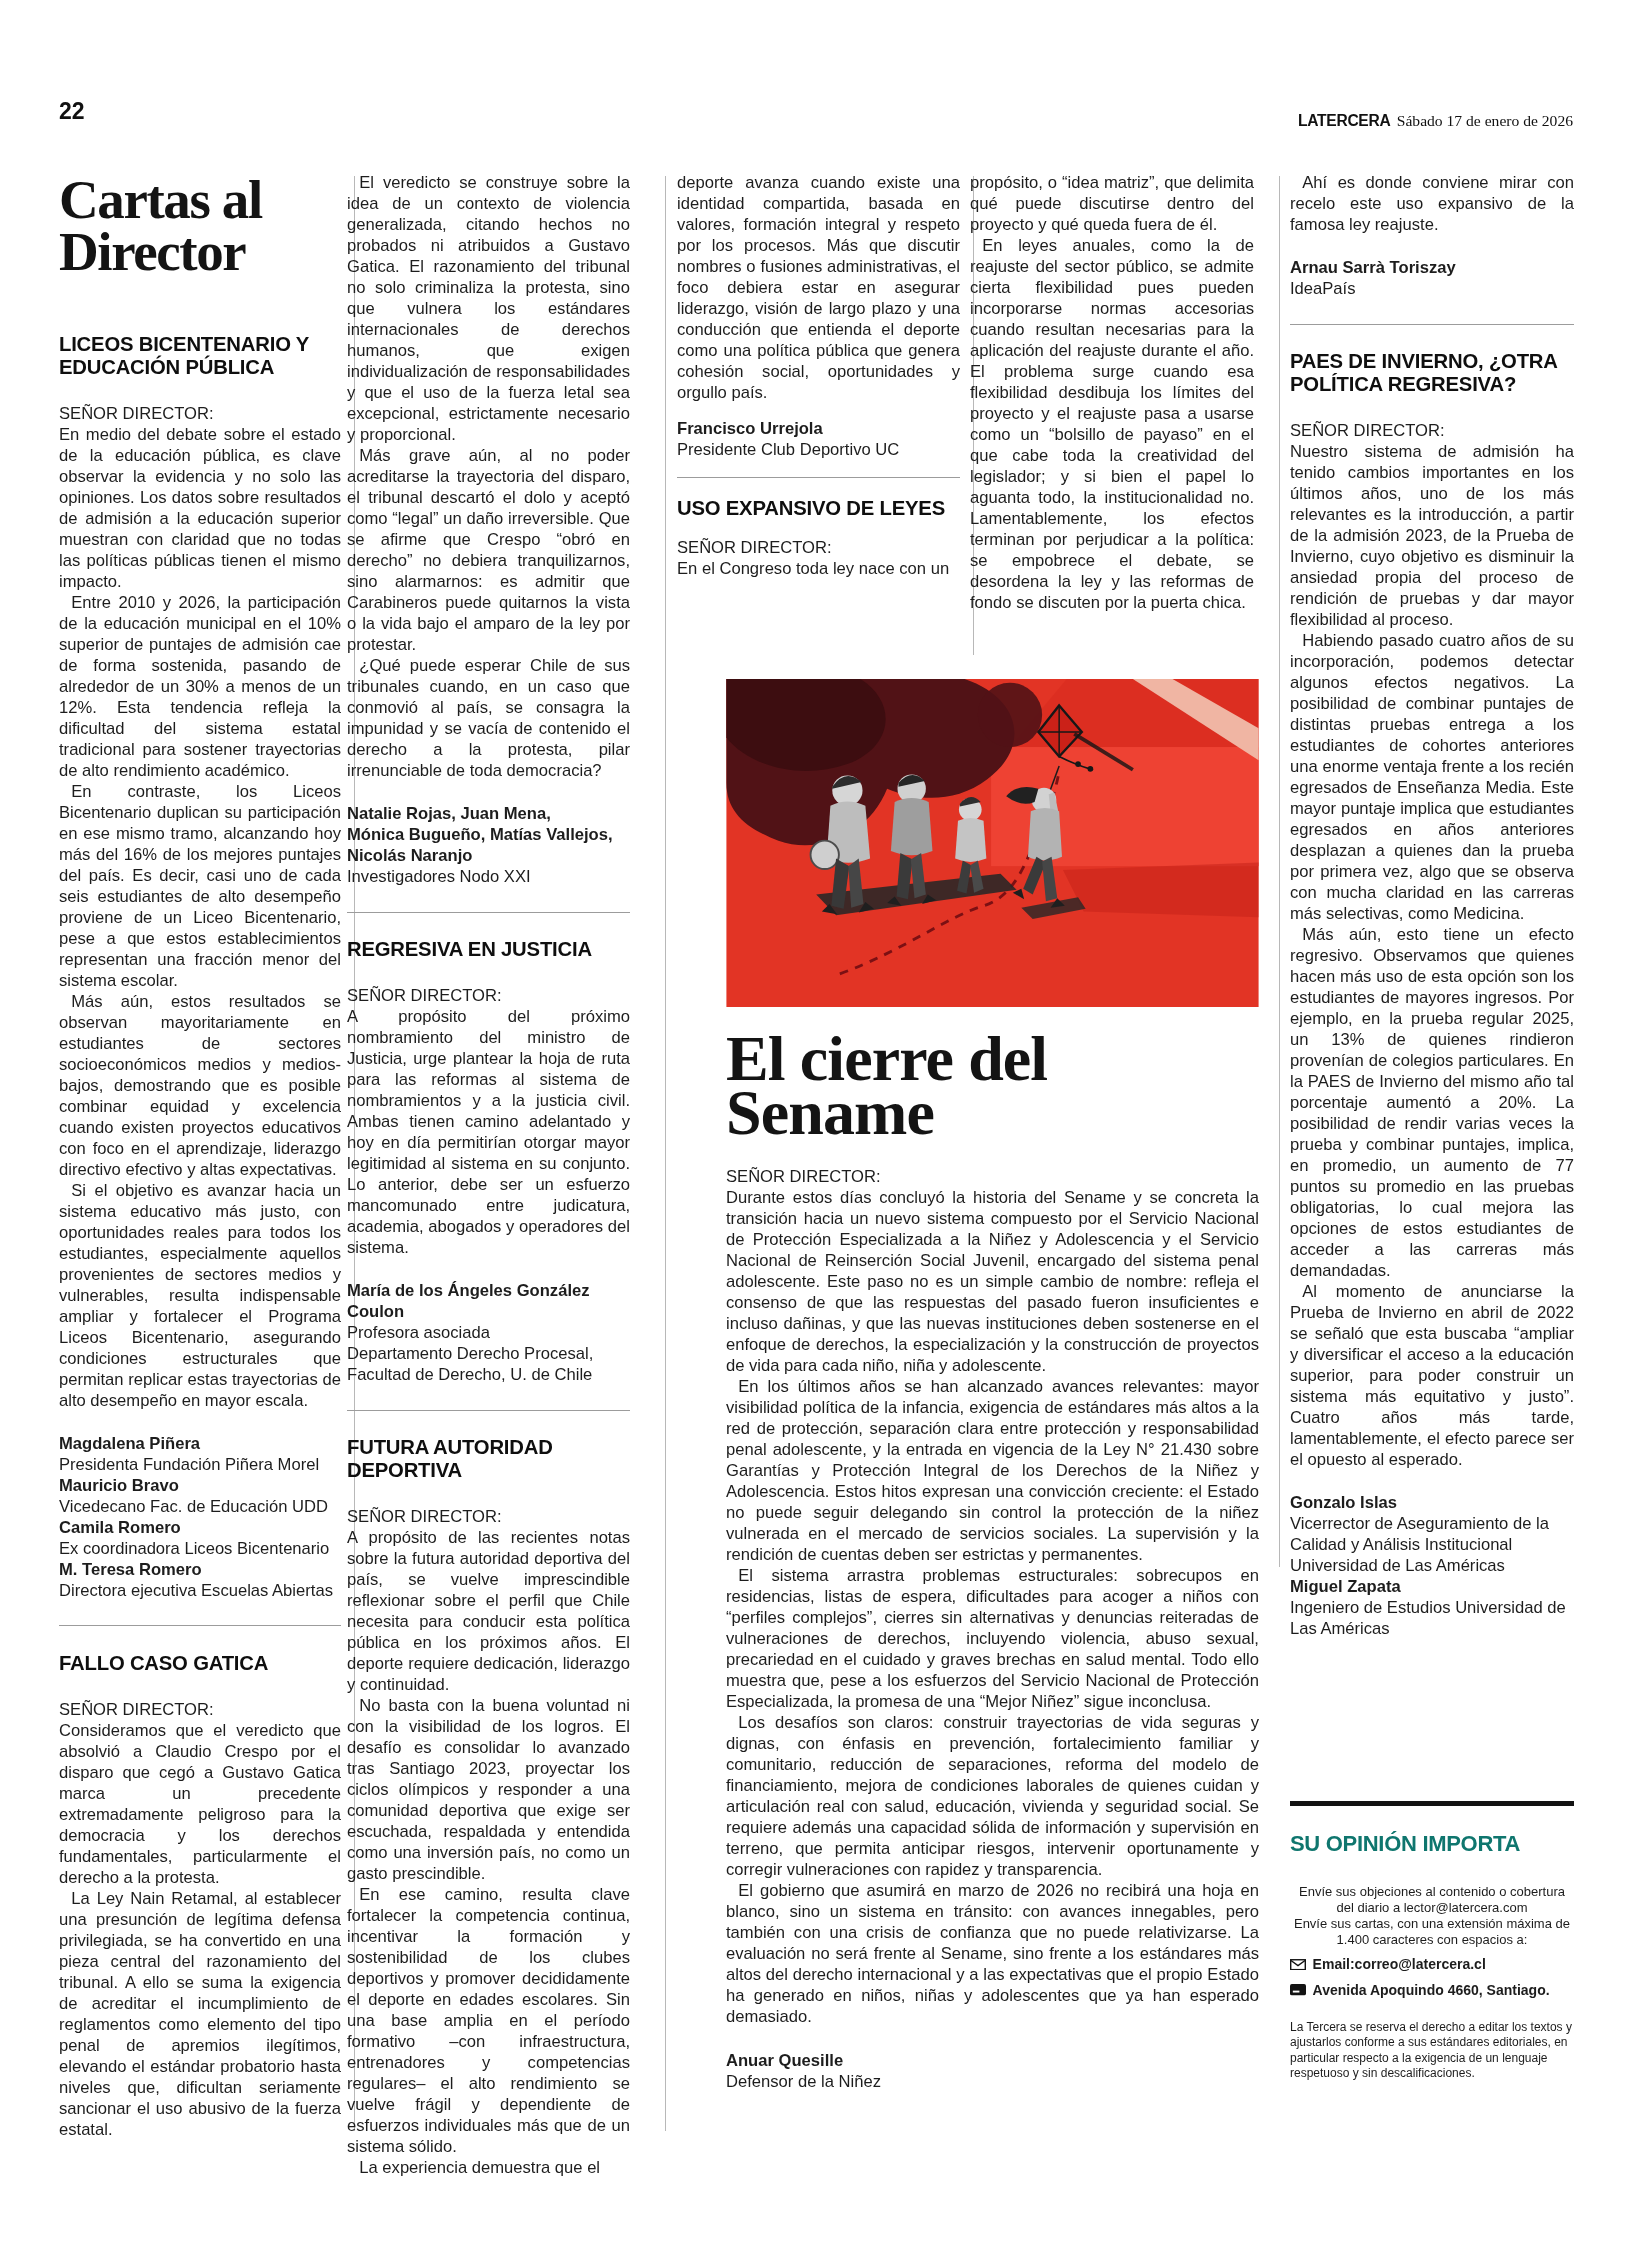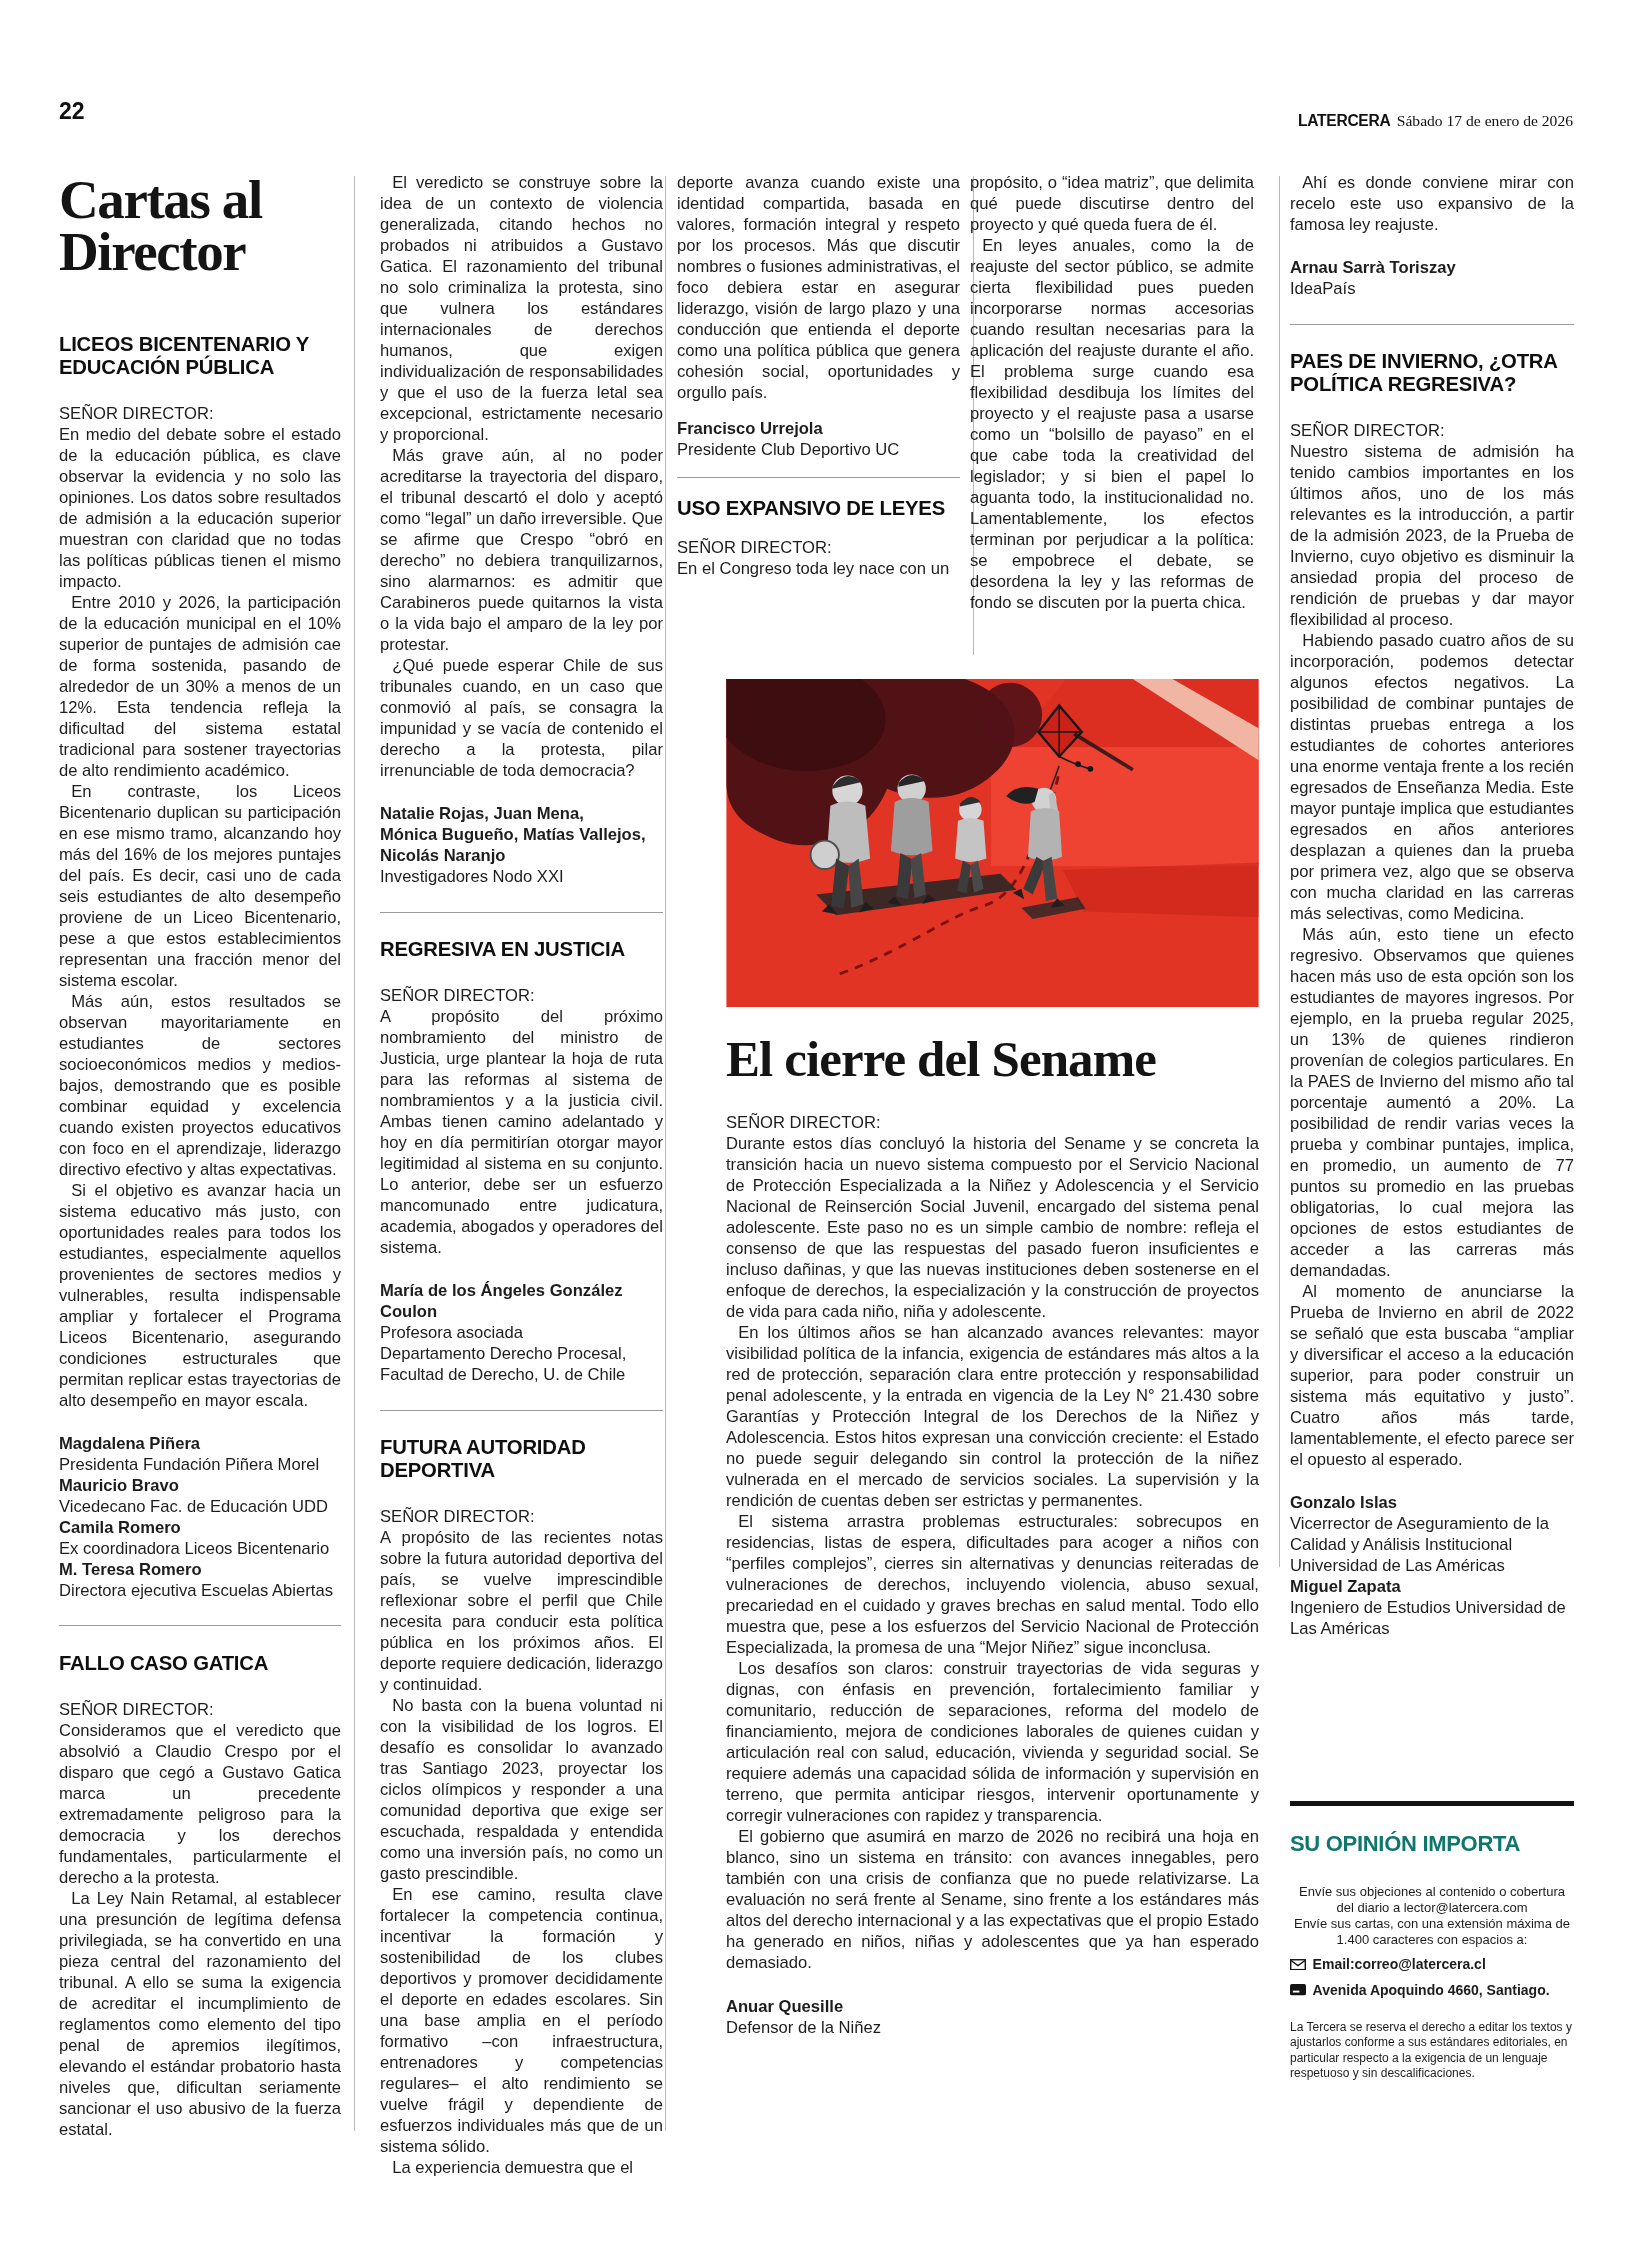--- a/index.html
+++ b/index.html
@@ -9,21 +9,21 @@
     -webkit-font-smoothing:antialiased;
   }
   
   #page-number{position:absolute;left:59px;top:98px;font-size:23px;font-weight:700;color:#111;}
   #masthead{position:absolute;right:59px;top:112px;font-size:15.6px;color:#111;white-space:nowrap;}
   #masthead .brand{font-weight:700;letter-spacing:-0.3px;font-family:"Liberation Sans",sans-serif;}
   #masthead .date{font-family:"Liberation Serif",serif;margin-left:2px;}
   
   .col{position:absolute;top:172px;text-align:justify;font-size:16.6px;line-height:21px;}
   #col1{left:59px;width:282px;}
-  #col2{left:380px;width:283px;}
+  #col2{left:347px;width:283px;}
   #col3{left:677px;width:283px;height:505px;overflow:hidden;}
   #col4{left:970px;width:284px;}
   #col5{left:1290px;width:284px;}
   .vrule{position:absolute;width:0.9px;background:#b8b8b8;top:176px;}
   #vrule-1{left:354px;height:1955px;}
   #vrule-2{left:665px;height:1955px;}
   #vrule-3{left:973px;height:479px;}
   #vrule-4{left:1279px;height:1391px;}
   
   #page-title{
@@ -42,21 +42,21 @@
   .rule{border:0;border-top:0.9px solid #9c9c9c;margin:24.6px 0 0;}
   .tight .rule{margin-top:17px;}
   .sig{margin-top:22px;text-align:left;}
   .tight .sig{margin-top:15px;}
   .sig div{line-height:21px;}
   .bold{font-weight:700;}
   
   #feature{position:absolute;left:726px;top:679px;width:533px;text-align:justify;font-size:16.6px;line-height:21px;}
   #feature-illustration{display:block;width:533px;height:328px;}
   #feature-headline{
-    font-family:"Liberation Serif",serif;font-weight:700;font-size:51px;line-height:54px;
+    font-family:"Liberation Serif",serif;font-weight:700;font-size:64px;line-height:54px;
     letter-spacing:-0.9px;color:#141414;margin:24.6px 0 0;text-align:left;
   }
   #feature .sal{margin-top:26.5px;}
   #feature .sig{margin-top:23px;}
   
   #opinion{position:absolute;left:1290px;top:1801px;width:284px;text-align:left;}
   #opinion .bar{height:4.7px;background:#131313;}
   #opinion h3{font-size:22px;font-weight:700;color:#0f766e;margin:25.6px 0 0;letter-spacing:-0.3px;}
   #opinion .small{font-size:13px;line-height:16px;margin:26.5px 0 0;text-align:center;}
   #opinion .small + .small{margin-top:0;}

